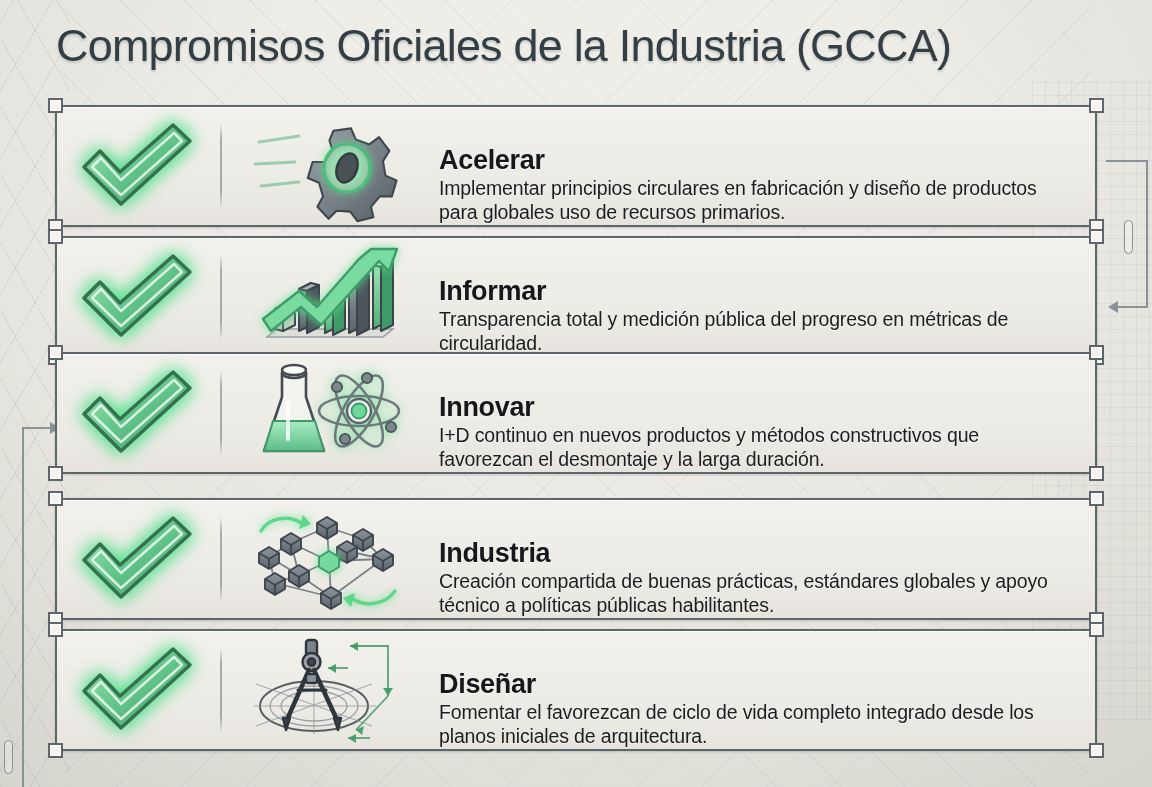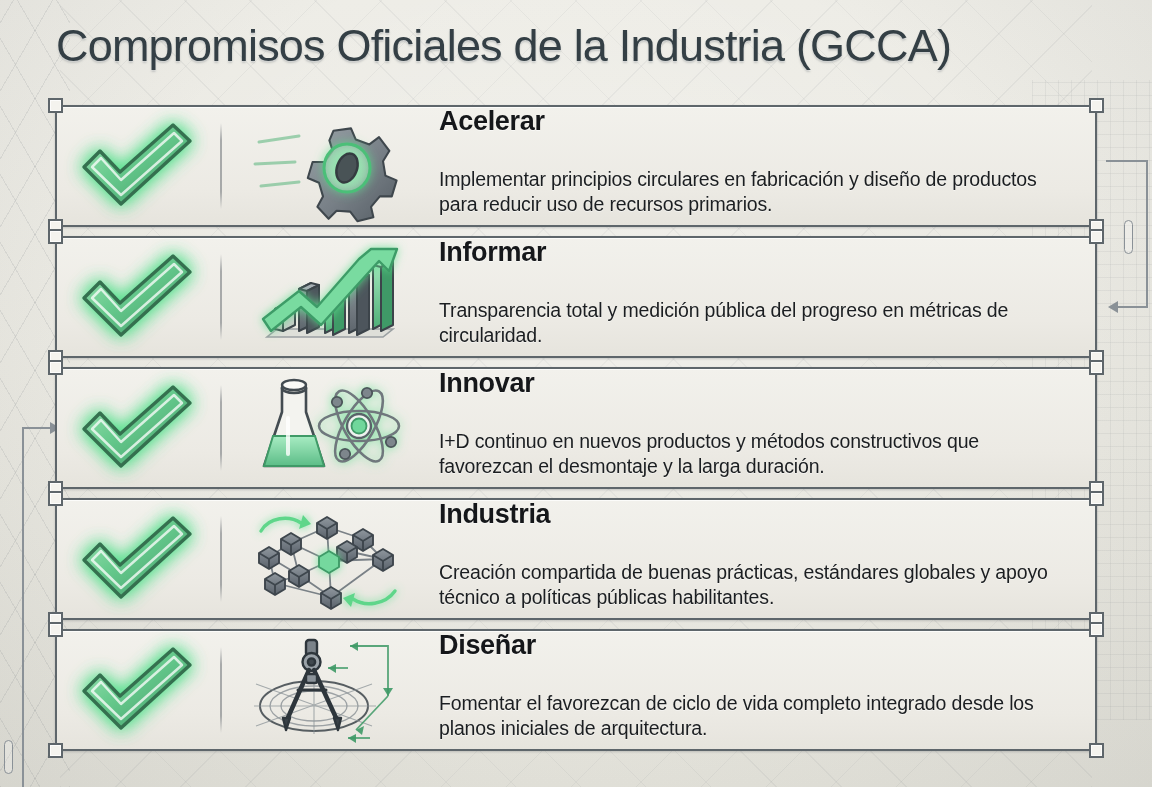--- a/index.html
+++ b/index.html
@@ -78,21 +78,21 @@
   .divider {
     position:absolute; left:163px; top:16px; bottom:16px; width:2px;
     background:linear-gradient(180deg, rgba(110,115,120,0) 0%, rgba(110,115,120,.55) 20%, rgba(110,115,120,.55) 80%, rgba(110,115,120,0) 100%);
   }
   .cell-icon {
     position:absolute; left:180px; top:0; width:185px; height:100%;
     display:flex; align-items:center; justify-content:center;
   }
   .cell-text {
     position:absolute; left:382px; right:24px; top:0; height:100%;
-    display:flex; flex-direction:column; justify-content:flex-start;gap:30px;
+    display:flex; flex-direction:column; justify-content:flex-end;
   }
   .r-title {
     font-size:27px; font-weight:bold; color:#15171a;
     letter-spacing:-.3px; line-height:1.05; margin-bottom:2px;
     text-shadow:0 1px 0 rgba(255,255,255,.55);
   }
   .r-desc {
     font-size:19.5px; color:#1b1e21; line-height:1.26; letter-spacing:-.15px;
     text-shadow:0 1px 0 rgba(255,255,255,.5);
   }
@@ -213,21 +213,21 @@
               <ellipse cx="0" cy="2" rx="23" ry="24" fill="url(#gearhole)" stroke="#4bbf78" stroke-width="3"></ellipse>
               <ellipse cx="0" cy="2" rx="10" ry="15" fill="#4a5257" stroke="#343b40" stroke-width="2.4" transform="rotate(20 0 2)"></ellipse>
             </g>
           </g>
         </svg>
       </span>
     </div>
 
     <div class="cell-text">
       <div class="r-title">Acelerar</div>
-      <div class="r-desc">Implementar principios circulares en fabricación y diseño de productos para reducir uso de recursos primarios.</div>
+      <div class="r-desc">Implementar principios circulares en fabricación y diseño de productos para globales uso de recursos primarios.</div>
     </div>
   </div>
 
   <div class="row" style="top:236px;">
     <span class="handle h-tl"></span>
     <span class="handle h-tr"></span>
     <span class="handle h-bl"></span>
     <span class="handle h-br"></span>
 
     <div class="cell-check">
@@ -297,21 +297,21 @@
         </svg>
       </span>
     </div>
 
     <div class="cell-text">
       <div class="r-title">Informar</div>
       <div class="r-desc">Transparencia total y medición pública del progreso en métricas de circularidad.</div>
     </div>
   </div>
 
-  <div class="row" style="top:367px;">
+  <div class="row" style="top:352px;">
     <span class="handle h-tl"></span>
     <span class="handle h-tr"></span>
     <span class="handle h-bl"></span>
     <span class="handle h-br"></span>
 
     <div class="cell-check">
       <span>
         <svg width="126" height="92" viewBox="0 0 126 92">
           <g filter="url(#glow1)">
             <path d="M10,47 L26,31 L46,52 L99,5 L116,21 L47,84 Z" fill="url(#ckg1)" stroke="#357050" stroke-width="3.5" stroke-linejoin="round"></path>

